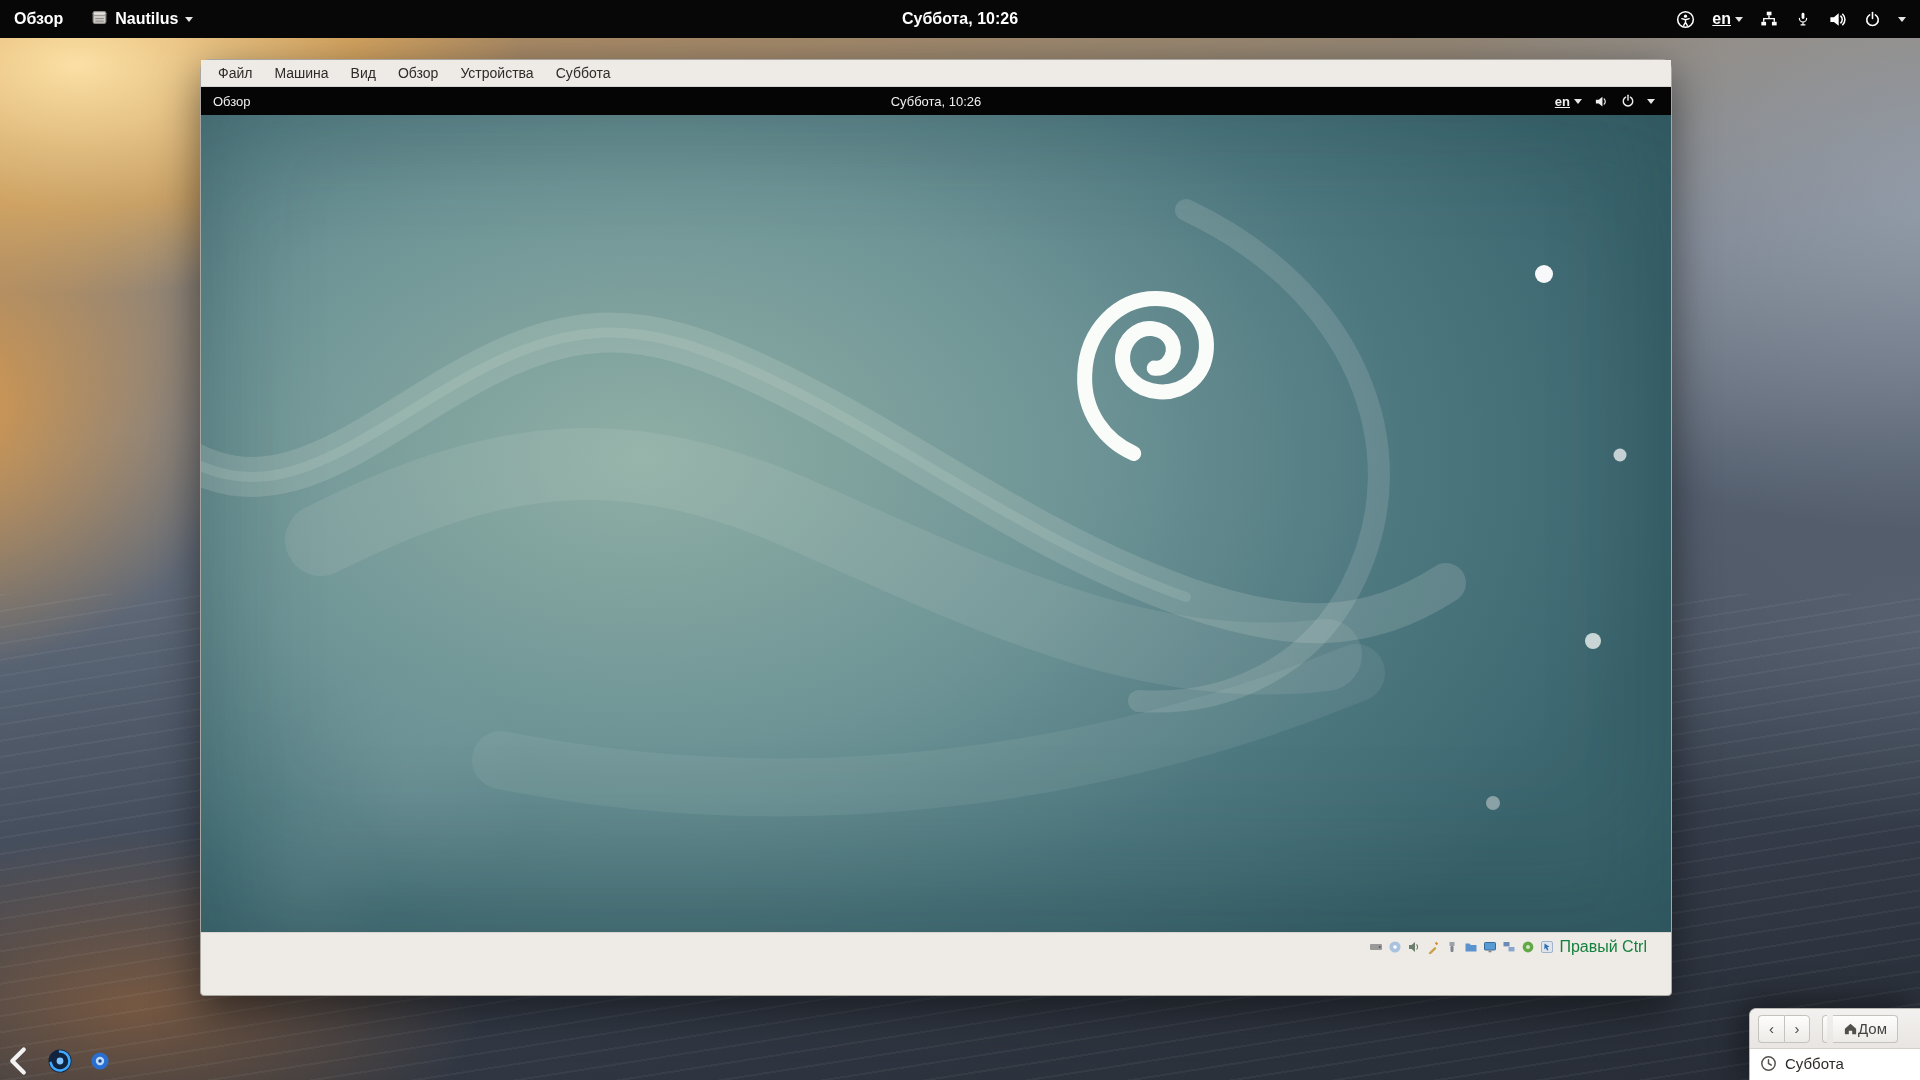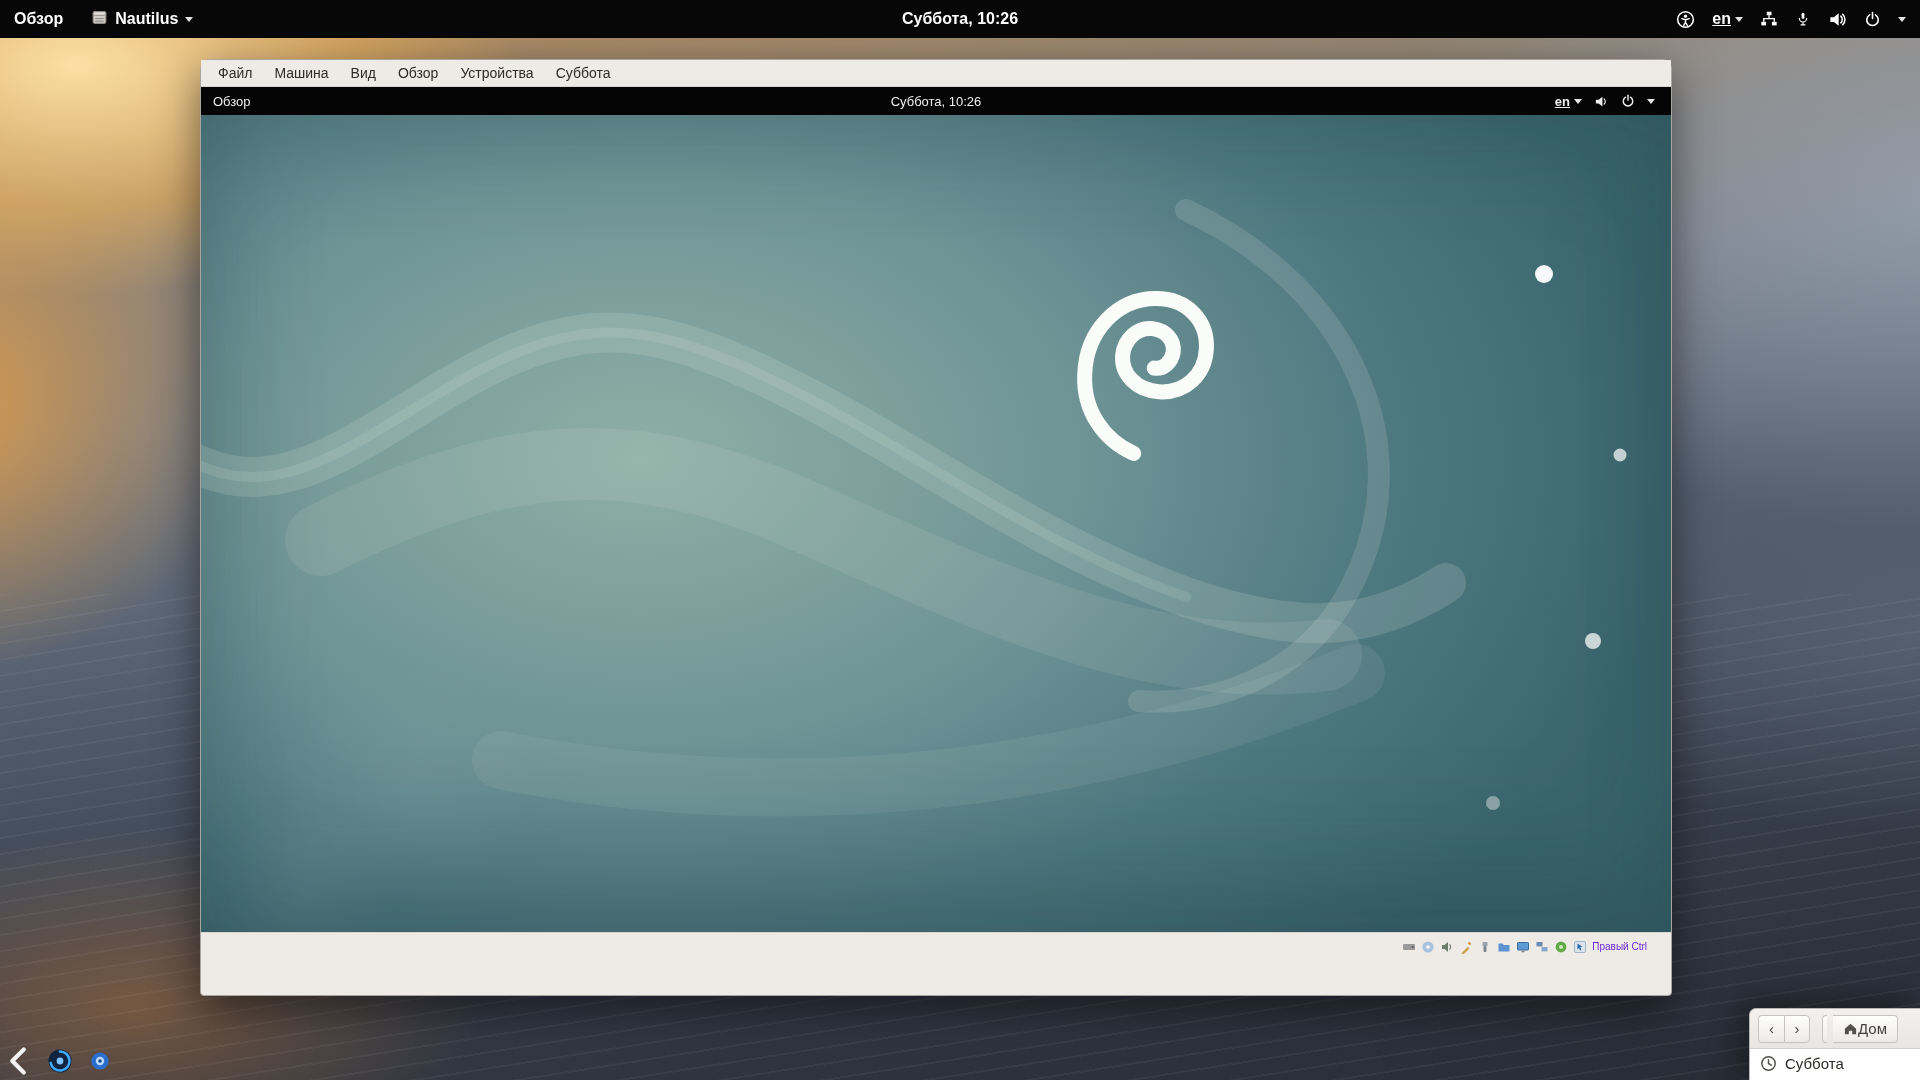--- a/index.html
+++ b/index.html
@@ -57,21 +57,21 @@
     background:
       radial-gradient(circle 180px at 14% 82%, rgba(255,255,255,.05), transparent 70%),
       radial-gradient(circle 130px at 7% 95%, rgba(255,255,255,.06), transparent 70%),
       radial-gradient(ellipse 1050px 680px at 30% 42%, #8fafa5 0%, #6e9496 42%, #4e7880 72%, #3b656e 100%);
     box-shadow:inset 0 -60px 120px rgba(20,50,55,.25), inset 0 40px 90px rgba(30,60,65,.15); }
   .desk-svg { position:absolute; left:0; top:0; }
 
   .statusbar { height:28px; background:#eeebe7; border-top:1px solid #d8d4cf;
     display:flex; align-items:center; justify-content:flex-end; gap:5px; padding-right:24px; }
   .sb-ic { display:flex; align-items:center; cursor:pointer; }
-  .hostkey { font-size:10px; color:#6d28d9; margin-left:0; }
+  .hostkey { font-size:16px; color:#15803d; margin-left:0; }
 
   
   .dock { position:fixed; left:6px; bottom:4px; display:flex; align-items:center; gap:17px; z-index:30; }
   .dock .ic { cursor:pointer; display:flex; align-items:center; }
 
   
   .filedlg { position:fixed; left:1749px; top:1008px; width:171px; height:82px; z-index:35;
     background:#f5f4f2; border:1px solid #b9b5b0; border-right:none; border-bottom:none;
     border-top-left-radius:7px; box-shadow:-10px -10px 30px rgba(0,0,0,.35); }
   .fd-header { height:40px; display:flex; align-items:center; gap:6px; padding:0 8px;

